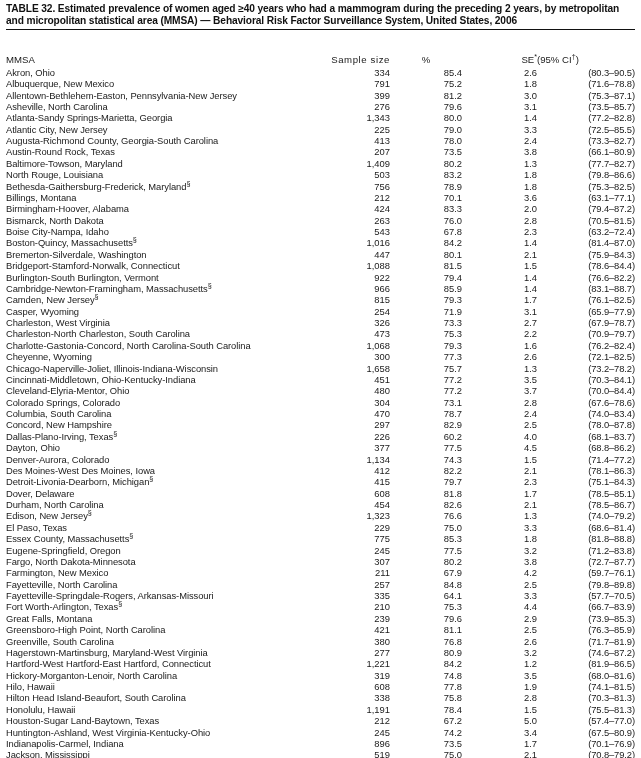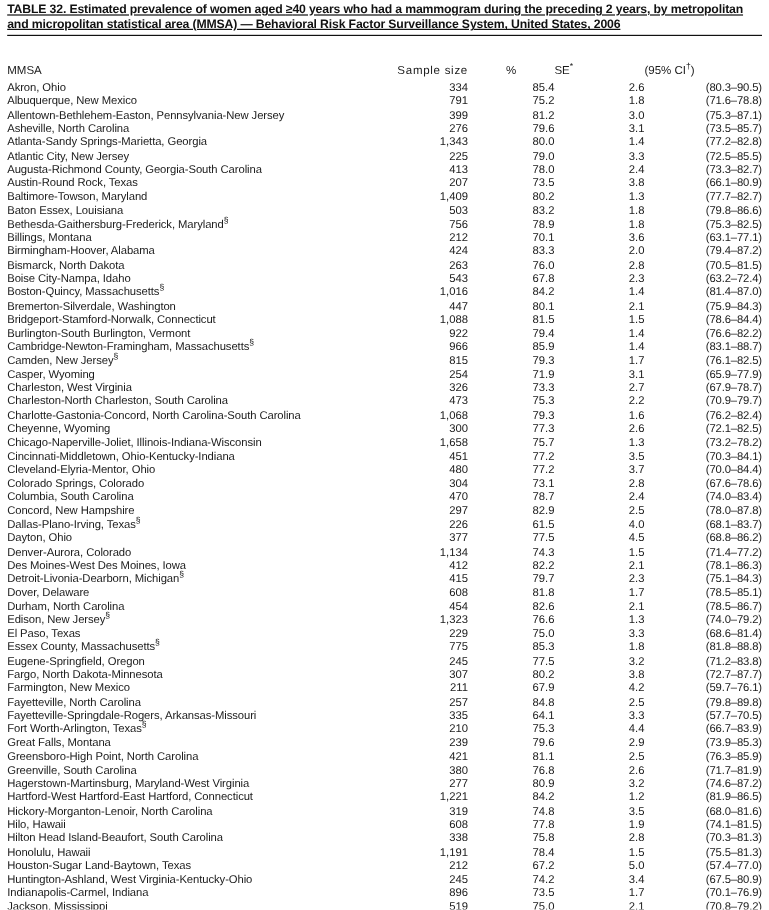--- a/index.html
+++ b/index.html
@@ -24,21 +24,20 @@
   }
 
   
   .title {
     font-size: 10.2px;
     font-weight: bold;
     line-height: 12.1px;
     letter-spacing: -0.12px;
     margin: 0 0 2px 0;
     color: #111;
-    text-decoration: underline;
   }
   .title .ge {
     font-weight: bold;
   }
 
   
   .rule-thick {
     border: 0;
     border-top: 1.6px solid #111;
     margin: 1px 0 0 0;
@@ -72,21 +71,21 @@
 
   thead th {
     font-weight: normal;
     font-size: 9.6px;
     line-height: 12.6px;
     padding-bottom: 1px;
   }
   th.h-mmsa { text-align: left; padding-left: 1px; }
   th.h-n    { text-align: right; }
   th.h-pct  { text-align: center; }
-  th.h-se   { text-align: left; }
+  th.h-se   { text-align: right; }
   th.h-ci   { text-align: left; }
 
   td.v-mmsa { text-align: left; padding-left: 1px; letter-spacing: -0.06px; }
   td.v-n    { text-align: right; padding-right: 25px; }
   td.v-pct  { text-align: right; padding-right: 22px; }
   td.v-se   { text-align: right; padding-right: 27px; }
   td.v-ci   { text-align: right; padding-right: 16px; letter-spacing: -0.1px; }
 
   sup.sect {
     font-size: 7.2px;
@@ -187,21 +186,21 @@
           <td class="v-ci">(66.1–80.9)</td>
         </tr>
         <tr>
           <td class="v-mmsa"><span>Baltimore-Towson, Maryland</span></td>
           <td class="v-n">1,409</td>
           <td class="v-pct">80.2</td>
           <td class="v-se">1.3</td>
           <td class="v-ci">(77.7–82.7)</td>
         </tr>
         <tr>
-          <td class="v-mmsa"><span>Baton Essex, Louisiana</span></td>
+          <td class="v-mmsa"><span>North Rouge, Louisiana</span></td>
           <td class="v-n">503</td>
           <td class="v-pct">83.2</td>
           <td class="v-se">1.8</td>
           <td class="v-ci">(79.8–86.6)</td>
         </tr>
         <tr>
           <td class="v-mmsa"><span>Bethesda-Gaithersburg-Frederick, Maryland</span><sup class="sect">§</sup></td>
           <td class="v-n">756</td>
           <td class="v-pct">78.9</td>
           <td class="v-se">1.8</td>
@@ -350,21 +349,21 @@
         <tr>
           <td class="v-mmsa"><span>Concord, New Hampshire</span></td>
           <td class="v-n">297</td>
           <td class="v-pct">82.9</td>
           <td class="v-se">2.5</td>
           <td class="v-ci">(78.0–87.8)</td>
         </tr>
         <tr>
           <td class="v-mmsa"><span>Dallas-Plano-Irving, Texas</span><sup class="sect">§</sup></td>
           <td class="v-n">226</td>
-          <td class="v-pct">61.5</td>
+          <td class="v-pct">60.2</td>
           <td class="v-se">4.0</td>
           <td class="v-ci">(68.1–83.7)</td>
         </tr>
         <tr>
           <td class="v-mmsa"><span>Dayton, Ohio</span></td>
           <td class="v-n">377</td>
           <td class="v-pct">77.5</td>
           <td class="v-se">4.5</td>
           <td class="v-ci">(68.8–86.2)</td>
         </tr>

